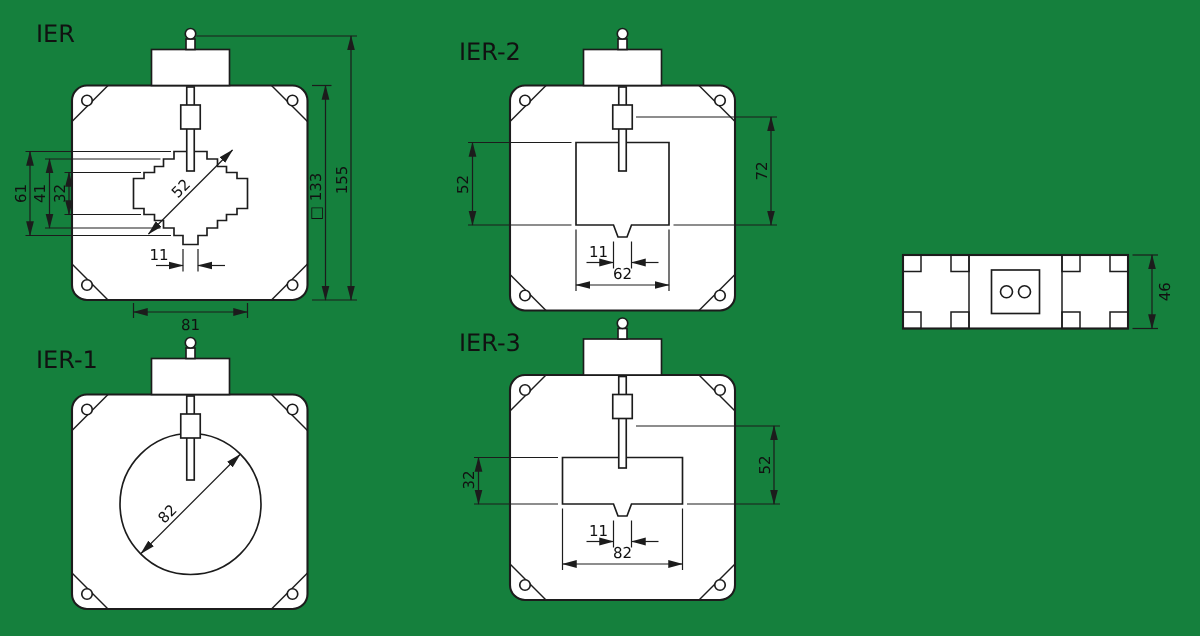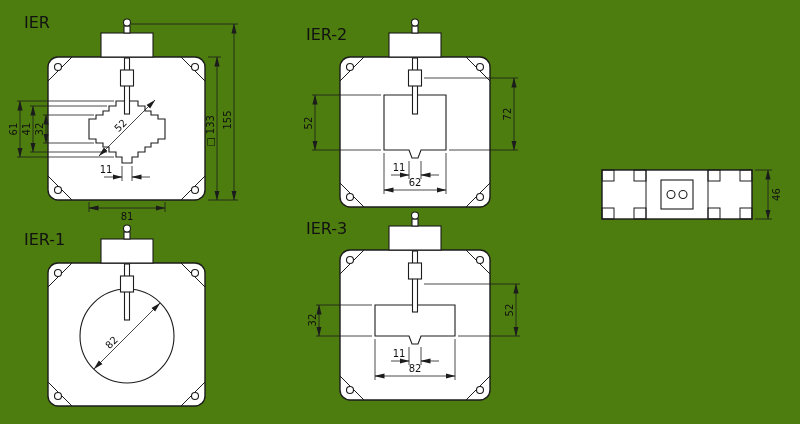--- a/index.html
+++ b/index.html
@@ -1,16 +1,16 @@
 <!DOCTYPE html>
 <html><head>
 <meta charset="utf-8">
 <style>
   html,body{margin:0;padding:0;background:#fff;}
-  .stage{width:800px;height:424px;position:relative;background:#4d7c0f;}
+  .stage{width:800px;height:424px;position:relative;background:#15803d;}
   svg{display:block;}
   .outline{fill:#fff;stroke:#1c1c1c;stroke-width:1.4;}
   .shape{fill:#fff;stroke:#1c1c1c;stroke-width:1.1;}
   .thin{fill:none;stroke:#1c1c1c;stroke-width:1;}
   .dimline{fill:none;stroke:#1c1c1c;stroke-width:0.8;}
   text{font-family:"DejaVu Sans",sans-serif;fill:#111;}
   .view-label{font-size:16px;}
   .dim-text{font-size:10px;}
 </style>
 </head>

